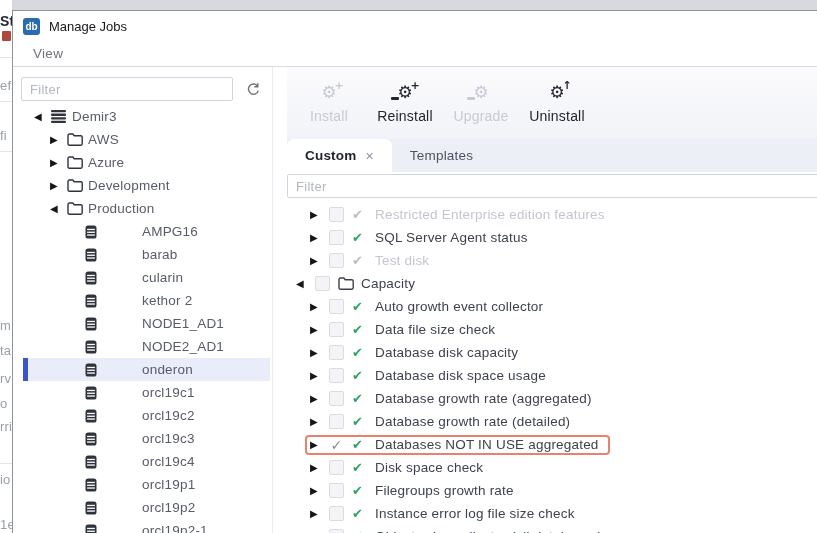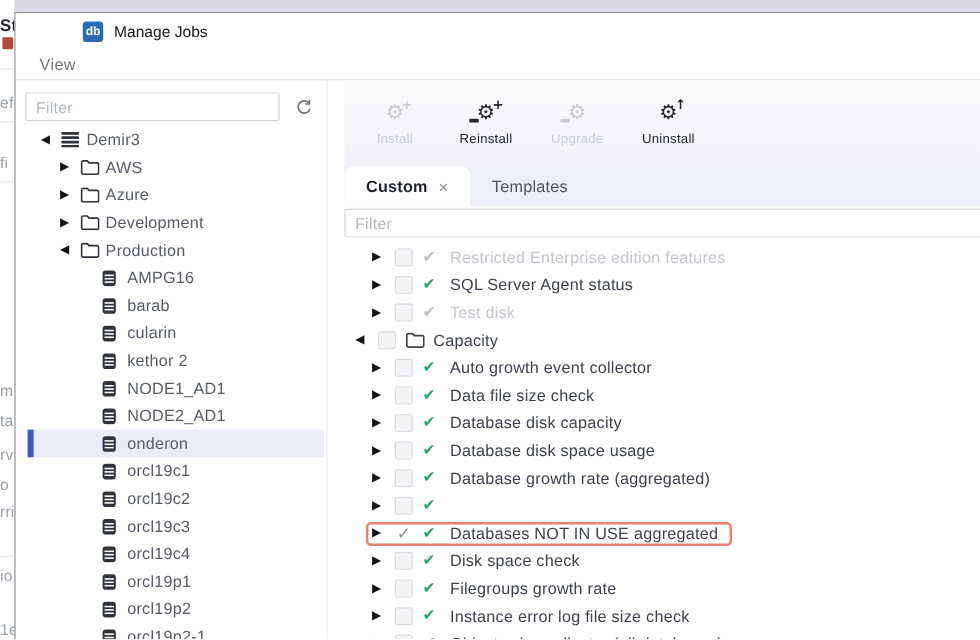--- a/index.html
+++ b/index.html
@@ -14,57 +14,57 @@
   .fragline { position:absolute; left:0; width:12px; height:1px; background:#e3e4e8; }
   .fragicon { position:absolute; left:2px; width:9px; height:10px; background:#b0473c; border-radius:1px; }
 
   
   .dialog { position:absolute; left:12px; top:10px; width:805px; height:523px;
     background:#fff; border-top:1px solid #8f939b; border-left:1px solid #8f939b;
     overflow:hidden; display:flex; flex-direction:column; }
 
   .titlebar { flex:0 0 30px; display:flex; align-items:center; padding-left:10px; background:#fff; }
   .appicon { width:17px; height:17px; background:#2a6ab2; color:#fff; font-weight:bold; font-size:10px;
-    display:flex; align-items:center; justify-content:center; border-radius:3px;margin-left:46px; }
+    display:flex; align-items:center; justify-content:center; border-radius:3px; }
   .wtitle { margin-left:9px; font-size:13px; color:#15171c; }
 
   .menubar { flex:0 0 26px; display:flex; align-items:center; padding-left:20px;
     border-bottom:1px solid #d9dbe0; background:#fff; }
   .menuitem { color:#6f737b; font-size:13.5px; letter-spacing:.3px; cursor:pointer; }
 
   .content { flex:1; display:flex; min-height:0; }
 
   
   .leftpanel { flex:0 0 260px; width:260px; border-right:1px solid #ebecef; padding-top:10px; overflow:hidden; }
   .filterrow { display:flex; align-items:center; margin-left:8px; }
   .filterrow input { width:212px; height:24px; border:1px solid #d2d5dd; border-radius:2px; padding:0 8px;
     font:13px "Liberation Sans",sans-serif; letter-spacing:.3px; color:#3d424e; outline:none; }
   ::placeholder { color:#b3b7c1; }
   .refreshbtn { margin-left:11px; width:18px; height:18px; display:flex; align-items:center; justify-content:center; cursor:pointer; color:#6d727c; }
 
   #tree { margin-top:4px; }
   .trow { height:23px; display:flex; align-items:center; margin-left:10px; margin-right:2px;
     border-left:5px solid transparent; font-size:13.5px; color:#575c68; letter-spacing:.2px; cursor:pointer; }
   .trow.sel { background:#e9edf9; border-left-color:#3a57c5; }
-  .trow.l0 { padding-left:6px; } .trow.l1 { padding-left:22px; } .trow.l2 { padding-left:57px; }
+  .trow.l0 { padding-left:6px; } .trow.l1 { padding-left:22px; } .trow.l2 { padding-left:57px;gap:36px; }
   .texp { flex:0 0 17px; font-size:10px; color:#14161a; font-family:"DejaVu Sans",sans-serif; }
   .ticon { flex:0 0 21px; display:flex; align-items:center; color:#2f333c; }
   .tlbl { white-space:nowrap; }
 
   
   .rightpanel { flex:1; min-width:0; margin-left:14px; display:flex; flex-direction:column; }
 
   .toolbar { flex:0 0 72px; background:linear-gradient(#fbfbfd,#f2f3f8); display:flex; align-items:center; padding-left:4px; }
   .tbtn { width:76px; height:58px; display:flex; flex-direction:column; align-items:center; justify-content:center; gap:7px; cursor:pointer; }
   .tbtn.disabled { color:#c7cad5; cursor:default; }
   .tbtn.enabled { color:#23262e; }
   .tbicon { position:relative; height:18px; line-height:18px; font-size:17px; font-family:"DejaVu Sans",sans-serif; }
   .ovl { position:absolute; top:-6px; right:-7px; font-size:11px; font-weight:bold; font-family:"DejaVu Sans",sans-serif; }
   .bbar { position:absolute; left:-6px; bottom:1px; width:8px; height:3px; background:currentColor; border-radius:1px; }
-  .tblbl { font-size:11px; letter-spacing:.2px; }
+  .tblbl { font-size:14px; letter-spacing:.2px; }
 
   .tabstrip { flex:0 0 33px; background:#edeff6; display:flex; align-items:stretch; }
   .tab { display:flex; align-items:center; padding:0 18px; font-size:13.5px; color:#4d525e; letter-spacing:.2px; cursor:pointer; }
   .tab.active { background:#fff; border-radius:7px 7px 0 0; color:#1e222b; }
   .tab.active .tlabel { font-weight:bold; }
   .tabx { margin-left:9px; color:#8d92a0; font-size:14px; }
 
   .filterrow2 { background:#fff; }
   .filterrow2 input { display:block; width:calc(100% + 8px); height:24px; margin-top:2px;
     border:1px solid #d2d5dd; border-radius:2px; padding:0 8px;
@@ -445,20 +445,21 @@
               <span class="jcb"></span>
               <span class="jst green">✔</span>
               <span class="jlbl">Database growth rate (aggregated)</span>
             </div>
           </div>
           <div class="jrow l1">
             <div class="jin">
               <span class="jexp">▶</span>
               <span class="jcb"></span>
               <span class="jst green">✔</span>
+              <span class="jlbl">Database growth rate (detailed)</span>
             </div>
           </div>
           <div class="jrow l1 hl">
             <div class="jin">
               <span class="jexp">▶</span>
               <span class="jcb checked">✓</span>
               <span class="jst green">✔</span>
               <span class="jlbl">Databases NOT IN USE aggregated</span>
             </div>
           </div>

